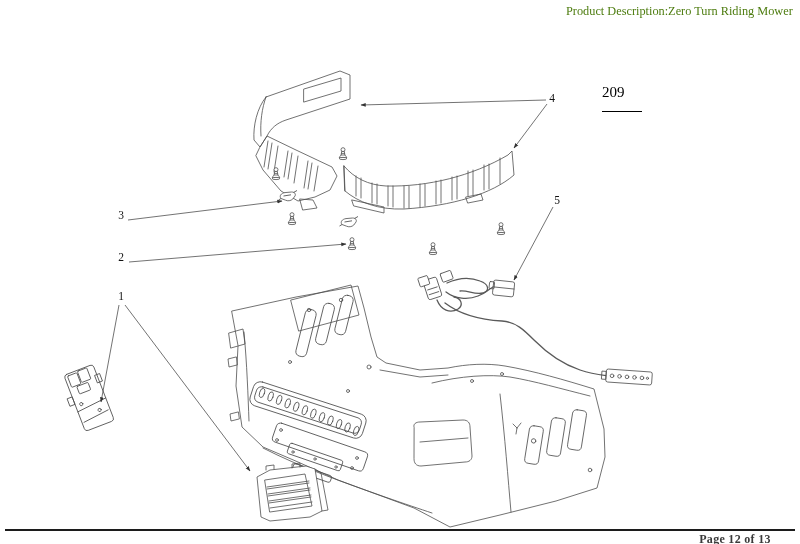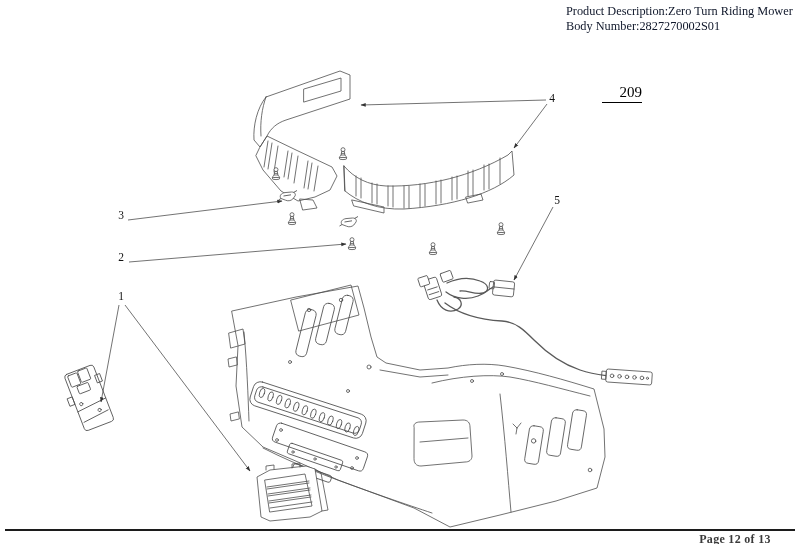--- a/index.html
+++ b/index.html
@@ -1,41 +1,40 @@
 <!DOCTYPE html>
 <html><head>
 <meta charset="utf-8">
 <style>
   html,body{margin:0;padding:0;background:#fff;}
   .page{position:relative;width:800px;height:544px;background:#ffffff;overflow:hidden;
         font-family:"Liberation Serif", serif;color:#000;}
   .logo{position:absolute;left:10px;top:16px;width:124px;height:46px;}
   .hdr{position:absolute;left:566px;top:4px;width:232px;font-size:12.3px;line-height:14.6px;
-       font-family:"Liberation Serif", serif;color:#0f172a;}
-  .pagenum{position:absolute;left:602px;top:84px;width:40px;text-align:right;font-size:15px;
-           border-bottom:1.4px solid #000;padding-bottom:1px;font-family:"Liberation Serif", serif;}
+       font-family:"Liberation Serif", serif;color:#4d7c0f;}
+  .pagenum{position:absolute;left:602px;top:84px;width:40px;text-align:left;font-size:15px;
+           border-bottom:1.4px solid #000;padding-bottom:10px;font-family:"Liberation Serif", serif;}
   .drawing{position:absolute;left:0;top:0;}
   .foot-rule{position:absolute;left:5px;top:529px;width:790px;height:2px;background:#1c1c1c;}
   .foot-page{position:absolute;left:690px;top:532px;width:90px;text-align:center;font-size:12px;
              font-weight:700;color:#3a3a3a;font-family:"Liberation Serif", serif;letter-spacing:.3px;}
   .lw{stroke:#4e4e4e;stroke-width:.8;fill:none;stroke-linejoin:round;stroke-linecap:round;}
   .lwf{stroke:#4e4e4e;stroke-width:.8;fill:#fff;stroke-linejoin:round;}
   .hw{stroke:#5a5a5a;stroke-width:1.3;fill:none;stroke-linecap:round;}
   .ldr{stroke:#444;stroke-width:.75;fill:none;}
   .callout{font-family:"Liberation Serif", serif;font-size:11.5px;fill:#111;text-anchor:middle;}
 </style>
 </head>
 <body>
 
 <div class="page">
 
 
   <div class="hdr">
     <div>Product Description:Zero Turn Riding Mower</div>
-    <div>Body Number:2827270002S01</div>
   </div>
   <div class="pagenum">209</div>
 
   <svg class="drawing" width="800" height="544" viewBox="0 0 800 544">
     <defs>
       <marker id="arrow" viewBox="0 0 10 10" refX="9" refY="5" markerWidth="7" markerHeight="7" orient="auto-start-reverse">
         <path d="M0,1.5 L10,5 L0,8.5 Z" fill="#333"></path>
       </marker>
       <g id="screw">
         <circle cx="0" cy="-8.3" r="2" class="lwf" stroke="#3d3d3d"></circle>

